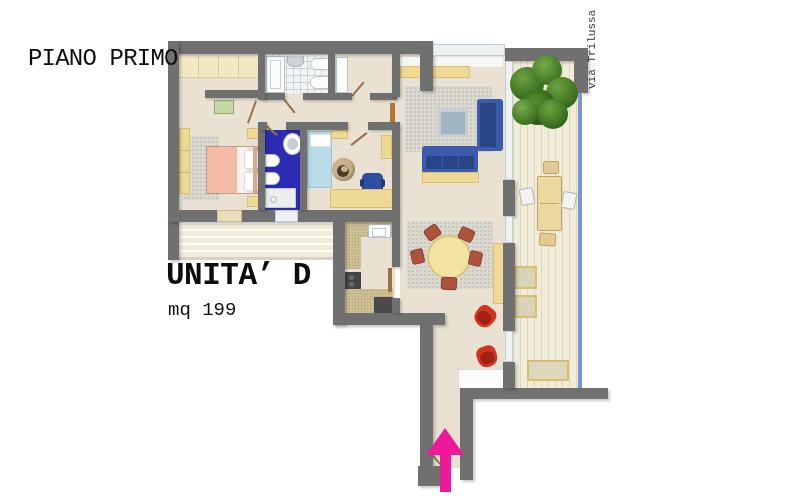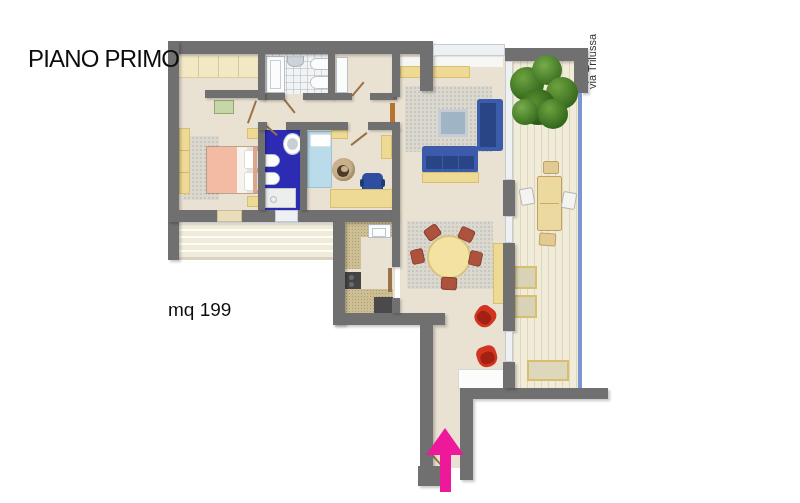--- a/index.html
+++ b/index.html
@@ -29,21 +29,21 @@
   .sofa{position:absolute;background:var(--sofa-blue,#3c5cab);border-radius:3px;}
   .sofa .seat{position:absolute;background:#2a4586;}
   .rchair{position:absolute;background:#ad523c;border:1px solid #8a3f2e;border-radius:3px;box-sizing:border-box;}
   .redchair{position:absolute;background:var(--chair-red,#d23420);border-radius:35% 35% 45% 45%;}
   .redchair .in{position:absolute;left:3px;top:6px;right:3px;bottom:3px;background:#a32113;border-radius:40%;}
   .wchair{position:absolute;background:#f3f3f1;border:1px solid #b4b4ae;box-sizing:border-box;border-radius:2px;}
   .wood{position:absolute;background:#e2cb92;border:1px solid #c0a163;box-sizing:border-box;border-radius:2px;}
   .lounge{position:absolute;background:#d8d2b7;border:2px solid #d9be6e;box-sizing:border-box;}
   .doorleaf{position:absolute;background:#9a7248;}
   .tc{position:absolute;border-radius:50%;}
-  .label{position:absolute;color:#0d0d0d;white-space:nowrap;}
+  .label{position:absolute;color:#0d0d0d;white-space:nowrap;font-family:Liberation Mono, monospace;}
 </style>
 </head>
 <body>
 
 <div id="stage">
 
   <div class="f" style="left:179px;top:54px;width:226px;height:168px;"></div>
   <div class="f" style="left:400px;top:54px;width:105px;height:259px;"></div>
   <div class="f" style="left:445px;top:313px;width:60px;height:75px;"></div>
   <div class="f" style="left:433px;top:313px;width:29px;height:155px;"></div>
@@ -211,16 +211,17 @@
     <div class="tc" style="left:36px;top:22px;width:32px;height:32px;background:radial-gradient(circle at 35% 30%,#6da23f,#34671b 78%);"></div>
     <div class="tc" style="left:10px;top:34px;width:36px;height:36px;background:radial-gradient(circle at 40% 35%,#598f31,#285414 78%);"></div>
     <div class="tc" style="left:28px;top:44px;width:30px;height:30px;background:radial-gradient(circle at 38% 32%,#6da23f,#2f6319 78%);"></div>
     <div class="tc" style="left:2px;top:44px;width:26px;height:26px;background:radial-gradient(circle at 38% 32%,#78ab4c,#386f1f 76%);"></div>
   </div>
 
   <div class="abs" style="left:426px;top:428px;width:0;height:0;border-left:19px solid transparent;border-right:19px solid transparent;border-bottom:27px solid var(--arrow-magenta,#ee189b);z-index:6;"></div>
   <div class="abs" style="left:440px;top:453px;width:11px;height:39px;background:var(--arrow-magenta,#ee189b);z-index:6;"></div>
 
   <div class="label" style="left:28px;top:45px;font-size:24px;letter-spacing:-0.8px;z-index:7;">PIANO PRIMO</div>
+  <div class="label" style="left:166px;top:258px;font-size:31px;font-weight:bold;letter-spacing:-0.5px;z-index:7;">UNITA’ D</div>
   <div class="label" style="left:168px;top:299px;font-size:19px;z-index:7;">mq 199</div>
   <div class="label" style="left:586px;top:33px;height:56px;writing-mode:vertical-rl;transform:rotate(180deg);font-size:11px;color:#333;z-index:7;">via Trilussa</div>
 
 </div>
 
 </body></html>

